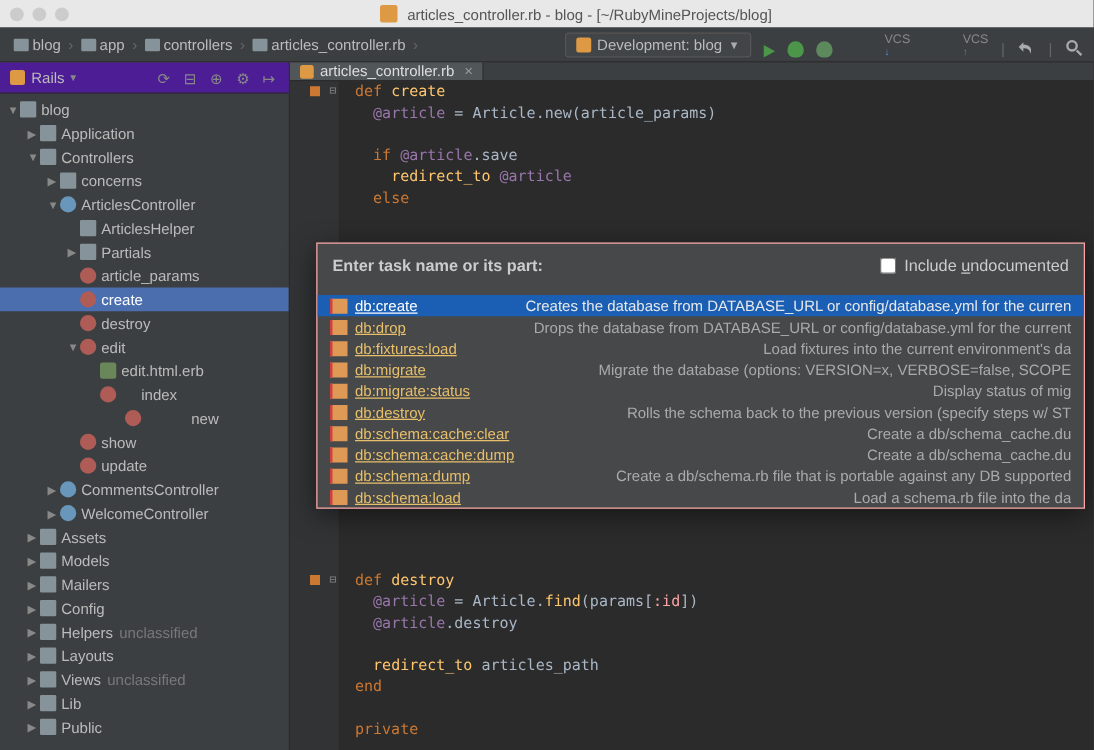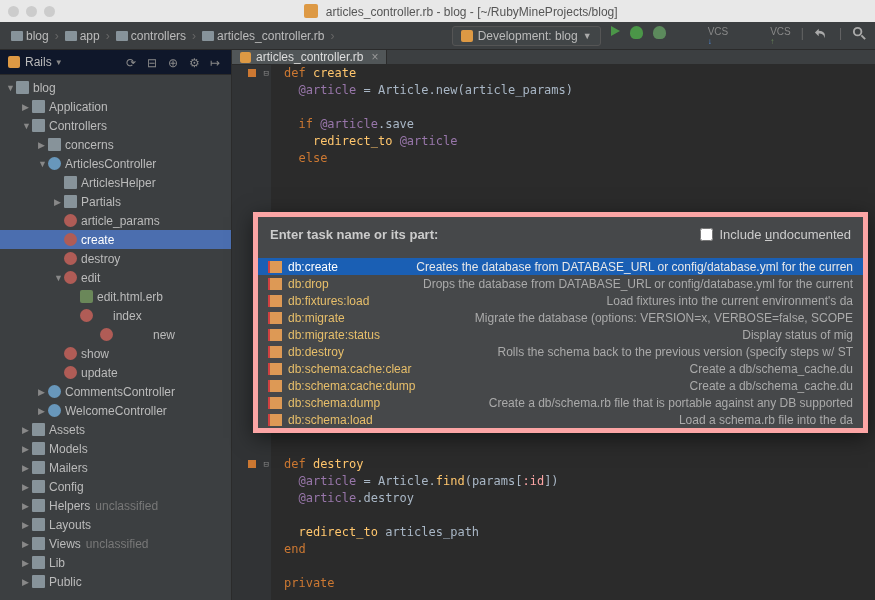--- a/index.html
+++ b/index.html
@@ -7,30 +7,30 @@
 .titlebar { height:22px; background:#e8e8e8; display:flex; align-items:center; padding:0 8px; }
 .traffic { display:flex; gap:7px; }
 .tdot { width:11px; height:11px; border-radius:50%; background:#ccc; }
 .titletext { flex:1; text-align:center; color:#555; font-size:12px; }
 .ticon { width:14px; height:14px; background:#d94; border-radius:2px; display:inline-block; margin-right:4px; vertical-align:-2px; }
 .navbar { height:28px; background:#3c3f41; border-bottom:1px solid #2b2b2b; display:flex; align-items:center; padding:0 8px; }
 .crumb { display:flex; align-items:center; color:#bbb; }
 .crumb span { padding:0 3px; cursor:pointer; }
 .sep { color:#666; padding:0 2px; }
 .fld { width:12px; height:10px; background:#87939a; display:inline-block; border-radius:1px; margin-right:3px; vertical-align:-1px; }
-.navright { margin-left:auto; display:flex; align-items:flex-start; gap:10px;padding-left:44px; }
+.navright { margin-left:auto; display:flex; align-items:flex-end; gap:10px;padding-left:44px; }
 .rundrop { background:#414547; border:1px solid #555; border-radius:3px; padding:2px 8px; display:flex; align-items:center; gap:5px; cursor:pointer; }
 .rbicon { width:12px; height:12px; background:#d94; display:inline-block; border-radius:2px; }
 .play { width:0; height:0; border-left:9px solid #4b9648; border-top:5px solid transparent; border-bottom:5px solid transparent; cursor:pointer; }
 .bug { width:13px; height:13px; background:#4b9648; border-radius:50% 50% 40% 40%; cursor:pointer; }
 .vcs { font-size:10px; color:#888; cursor:pointer;margin-left:32px; }
 .sico { width:15px; height:15px; cursor:pointer; }
 .main { display:flex; height:calc(100% - 50px); }
 .sidebar { width:232px; background:#3c3f41; border-right:1px solid #2b2b2b; display:flex; flex-direction:column; }
-.sbhead { height:25px; background:#0f172a; border-bottom:1px solid #2b2b2b; display:flex; align-items:center; padding:0 8px; }
+.sbhead { height:25px; background:#4c1d95; border-bottom:1px solid #2b2b2b; display:flex; align-items:center; padding:0 8px; }
 .sbhead .rbicon { margin-right:5px; }
 .sbtools { margin-left:auto; display:flex; gap:8px; }
 .sbtools div { width:13px; height:13px; cursor:pointer; color:#888; }
 .tree { flex:1; overflow:auto; padding-top:3px; }
 .node { display:flex; align-items:center; height:19px; padding-left:6px; cursor:pointer; white-space:nowrap; }
 .node.sel { background:#4b6eaf; color:#fff; }
 .arr { width:10px; font-size:9px; color:#888; display:inline-block; }
 .nicon { width:13px; height:13px; display:inline-block; margin-right:4px; flex-shrink:0; }
 .ni-fld { background:#87939a; border-radius:1px; }
 .ni-cls { background:#6897bb; border-radius:50%; }
@@ -47,34 +47,34 @@
 .grow { height:17px; text-align:center; color:#606366; position:relative; }
 .sq { width:8px; height:8px; display:inline-block; margin-top:4px; }
 .sq.r { background:#cc7832; }
 .gfold { position:absolute; right:2px; font-size:9px; color:#888; }
 .ctext { flex:1; padding-left:12px; color:#a9b7c6; white-space:pre; }
 .kw { color:#cc7832; }
 .id { color:#9876aa; }
 .cls { color:#a9b7c6; }
 .sym { color:#fca5a5; }
 .mn { color:#ffc66d; }
-.popup { position:absolute; left:253px; top:194px; width:615px; background:#46484a; border:5px solid #fca5a5; box-shadow:0 5px 20px rgba(0,0,0,.5); z-index:10;margin-top:18px; }
+.popup { position:absolute; left:253px; top:194px; width:615px; background:#46484a; border:1px solid #fca5a5; box-shadow:0 5px 20px rgba(0,0,0,.5); z-index:10; }
 .ptop { padding:10px 12px 8px; }
 .plabel { font-size:13px; font-weight:bold; color:#ccc; margin-bottom:8px; display:flex; align-items:center; }
 .pcheck { margin-left:auto; font-weight:normal; display:flex; align-items:center; gap:6px; }
 .pcheck input { width:13px; height:13px; }
 .pinput { display:flex; align-items:center; background:#45494a; border:1px solid #5e6060; border-radius:3px; padding:3px 6px; }
 .pinput svg { width:12px; height:12px; margin-right:4px; }
 .pinput input { flex:1; background:transparent; border:none; outline:none; color:#ddd; font-size:13px; }
 .pclear { width:14px; height:14px; border-radius:50%; background:#6e6e6e; color:#3a3a3a; font-size:10px; display:flex; align-items:center; justify-content:center; cursor:pointer; }
 .plist { max-height:200px; overflow:hidden; }
 .pitem { display:flex; align-items:center; height:17px; padding:0 10px; cursor:pointer; font-size:12px; }
 .pitem.sel { background:#1a5fb4; color:#fff; }
 .pitem .picon { width:14px; height:12px; display:inline-block; margin-right:6px; flex-shrink:0; background:#d95; border-left:2px solid #d04040; }
-.pname { color:#e8bf6a; flex-shrink:0; }
+.pname { color:#e8bf6a; flex-shrink:0;text-decoration:underline; }
 .pitem.sel .pname { color:#fff; }
 .pdesc { margin-left:auto; color:#aaa; white-space:nowrap; overflow:hidden; }
 .pitem.sel .pdesc { color:#e8e8e8; }
 .underline { text-decoration:underline; }
 </style>
 </head>
 <body>
 
 <div class="titlebar">
   <div class="traffic">

